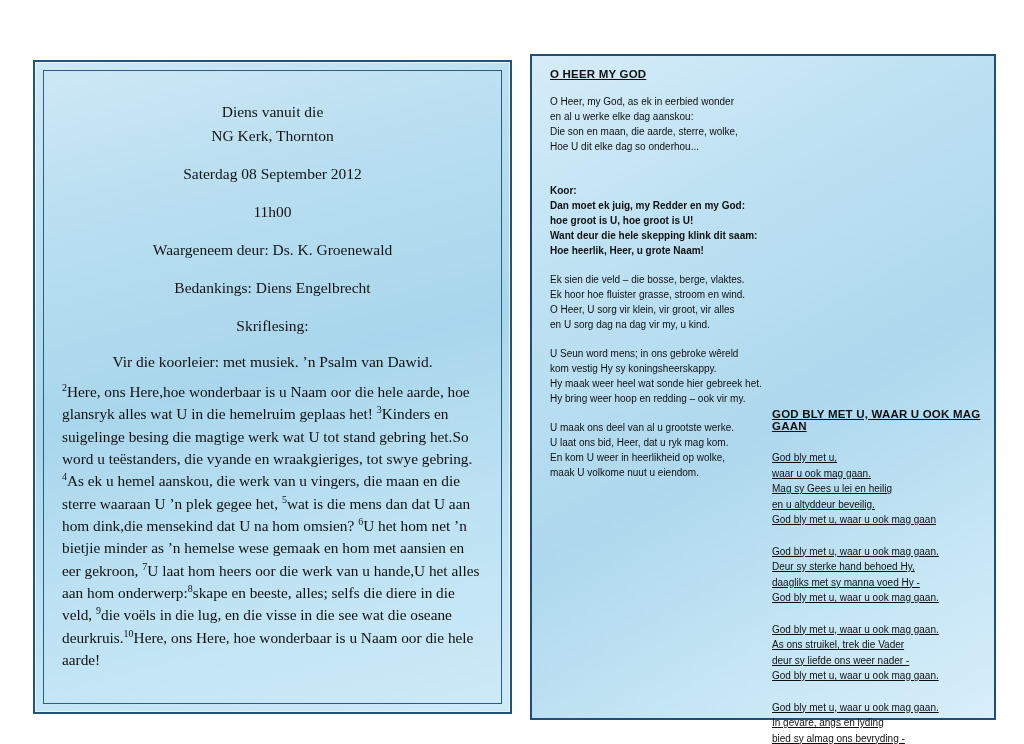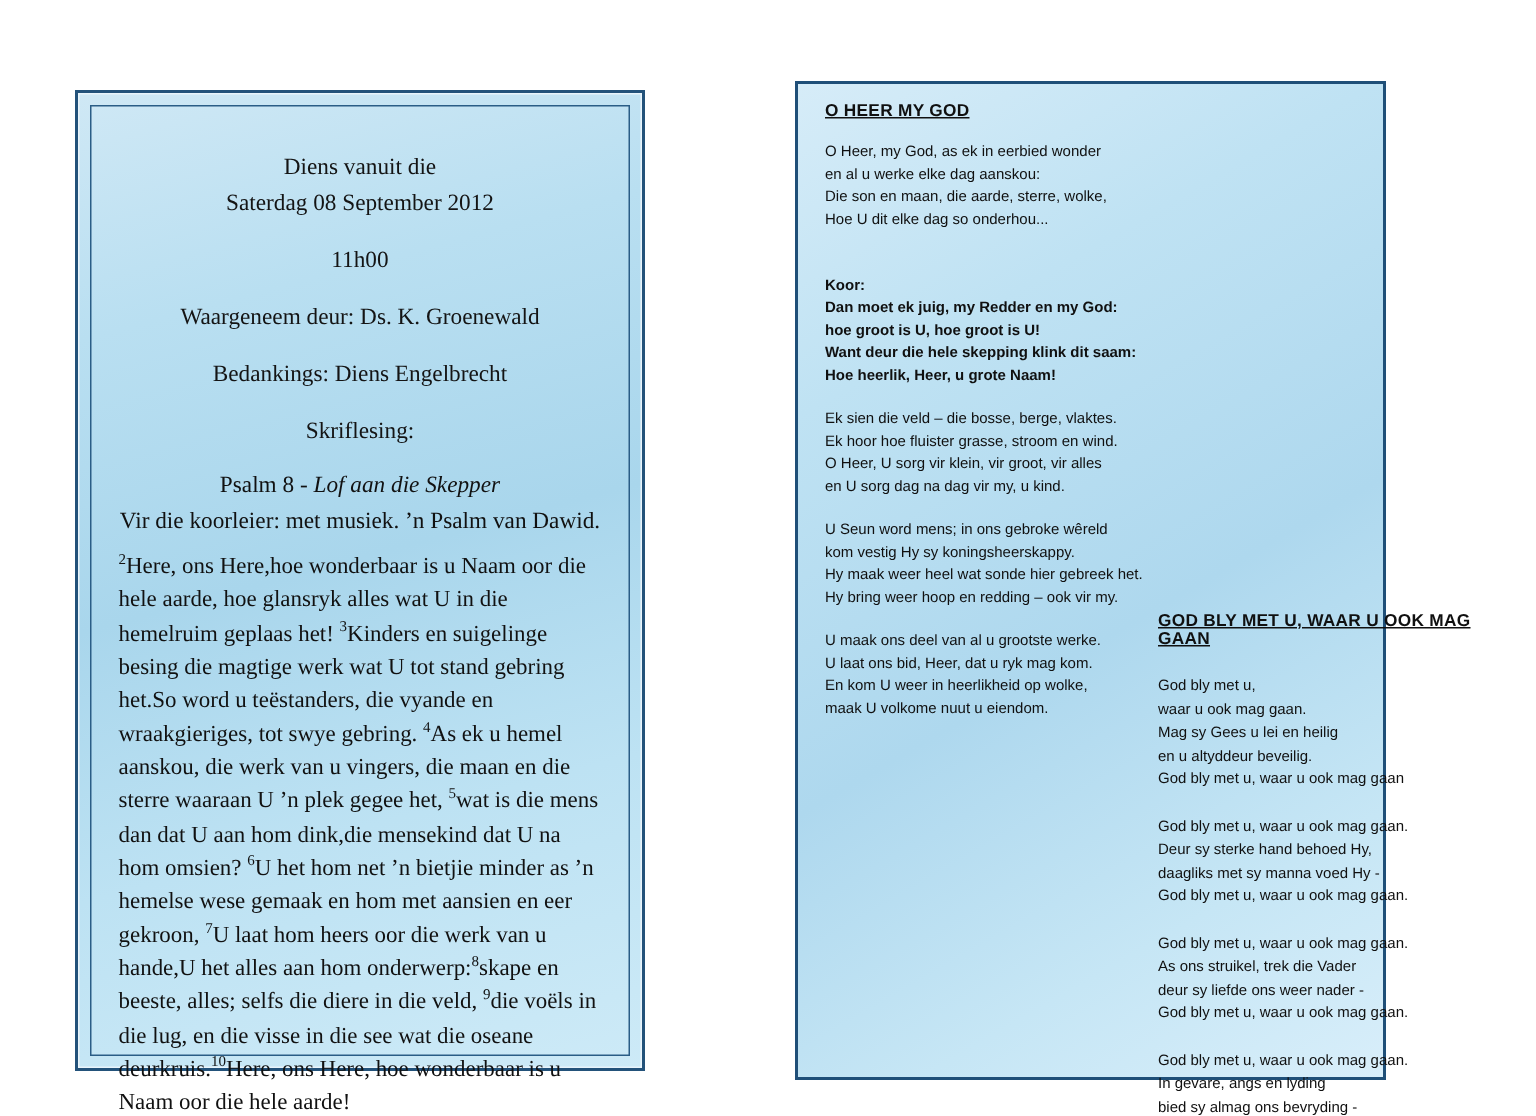--- a/index.html
+++ b/index.html
@@ -12,23 +12,23 @@
     height: 744px;
     position: relative;
     overflow: hidden;
     font-family: "Liberation Serif", serif;
     color: #111;
   }
 
   
   .left-page {
     position: absolute;
-    left: 50px;
+    left: 33px;
     top: 60px;
-    width: 380px;
+    width: 479px;
     height: 654px;
     background: linear-gradient(165deg, #cfe8f5 0%, #b9dff1 22%, #a9d6ec 48%, #bde2f3 72%, #cdeaf7 100%);
     border: 2px solid #23527a;
     box-sizing: border-box;
     box-shadow: 0 0 0 1px #e8f4fb inset;
   }
   .left-inner {
     position: absolute;
     left: 8px;
     top: 8px;
@@ -75,21 +75,21 @@
     font-size: 10px;
     vertical-align: super;
     line-height: 0;
   }
 
   
   .right-page {
     position: absolute;
     left: 530px;
     top: 54px;
-    width: 394px;
+    width: 466px;
     height: 666px;
     background: linear-gradient(150deg, #d6ecf8 0%, #bfe2f3 25%, #aed8ee 55%, #c6e6f5 80%, #d8eefa 100%);
     border: 2px solid #1f4f78;
     box-sizing: border-box;
   }
   .rp-col {
     position: absolute;
     font-family: "Liberation Sans", sans-serif;
     color: #101010;
   }
@@ -117,38 +117,36 @@
     line-height: 1.5;
     margin: 0 0 14px 0;
     white-space: pre-line;
   }
   .verse.chorus {
     font-weight: bold;
   }
   .verse.chorus .chorus-head {
     display: block;
   }
-  .song-b .verse { line-height: 1.55; margin-bottom: 16px; }
+  .song-b .verse { line-height: 1.55; margin-bottom: 16px; text-decoration: underline; }
   .song-b .song-title { margin-bottom: 18px; }
 </style>
 </head>
 <body>
 
 <div class="left-page">
   <div class="left-inner">
     <div class="lp-content">
       <div class="lp-line tight">Diens vanuit die</div>
+      <div class="lp-line">NG Kerk,  Thornton</div>
       <div class="lp-line">Saterdag 08 September 2012</div>
       <div class="lp-line">11h00</div>
       <div class="lp-line">Waargeneem deur: Ds. K. Groenewald</div>
       <div class="lp-line">Bedankings: Diens Engelbrecht</div>
       <div class="lp-line">Skriflesing:</div>
-      <div class="psalm-title">
-        <span>Psalm 8 - </span><span class="ital">Lof aan die Skepper</span>
-      </div>
       <div class="koorleier">Vir die koorleier: met musiek. ’n Psalm van Dawid.</div>
       <div class="scripture"><sup>2</sup>Here, ons Here,hoe wonderbaar is u Naam oor die hele aarde, hoe glansryk alles wat U in die hemelruim geplaas het! <sup>3</sup>Kinders en suigelinge besing die magtige werk wat U tot stand gebring het.So word u teëstanders, die vyande en wraakgieriges, tot swye gebring. <sup>4</sup>As ek u hemel aanskou, die werk van u vingers, die maan en die sterre waaraan U ’n plek gegee het, <sup>5</sup>wat is die mens dan dat U aan hom dink,die mensekind dat U na hom omsien? <sup>6</sup>U het hom net ’n bietjie minder as ’n hemelse wese gemaak en hom met aansien en eer gekroon, <sup>7</sup>U laat hom heers oor die werk van u hande,U het alles aan hom onderwerp:<sup>8</sup>skape en beeste, alles; selfs die diere in die veld, <sup>9</sup>die voëls in die lug, en die visse in die see wat die oseane deurkruis.<sup>10</sup>Here, ons Here, hoe wonderbaar is u Naam oor die hele aarde!</div>
     </div>
   </div>
 </div>
 
 <div class="right-page">
 
   <div class="rp-col song-a">
     <div class="song-title underlined">O HEER MY GOD</div>

